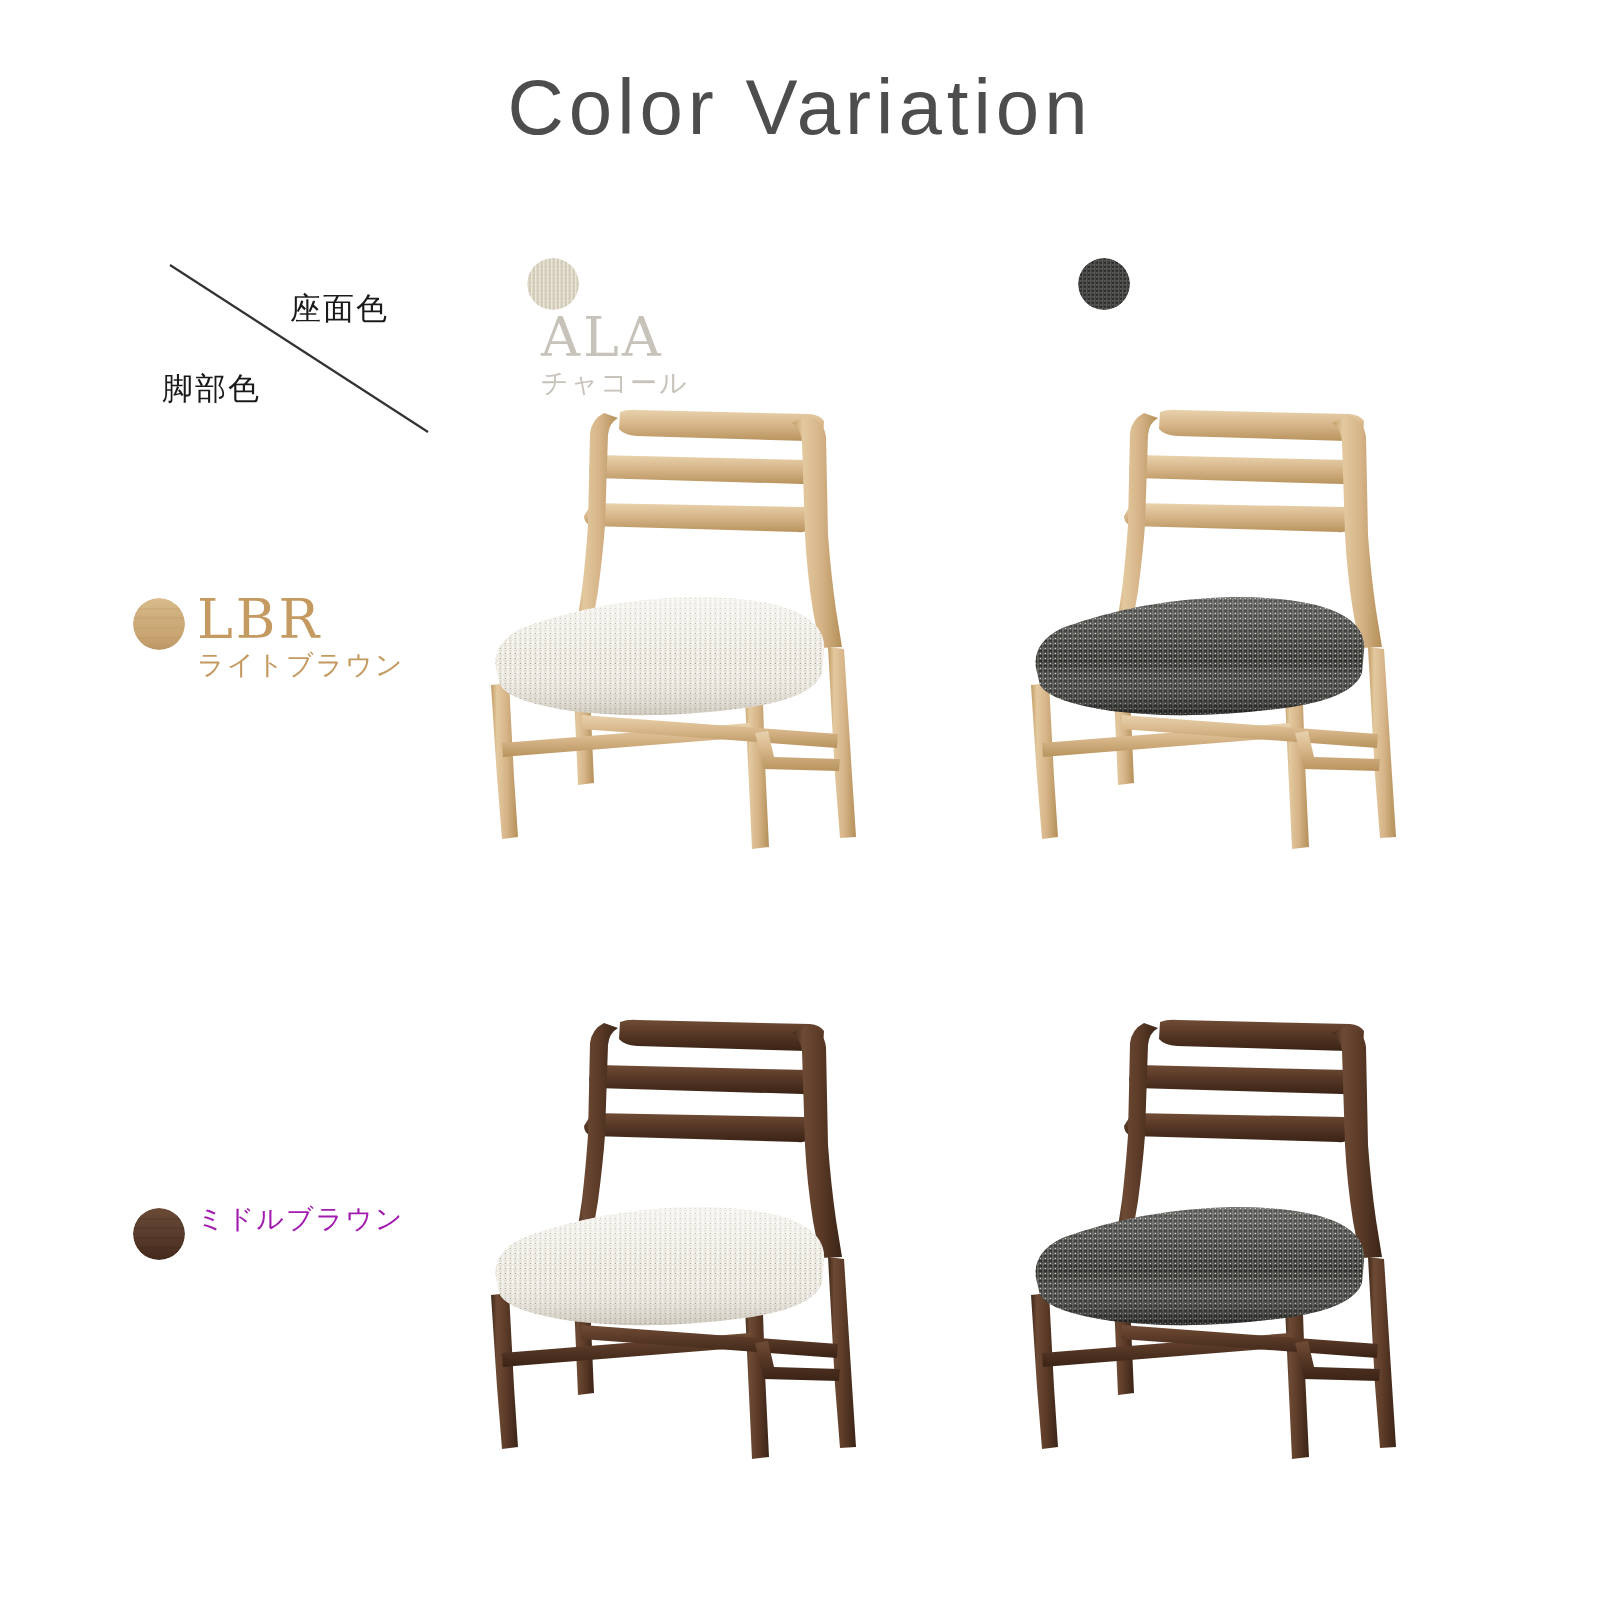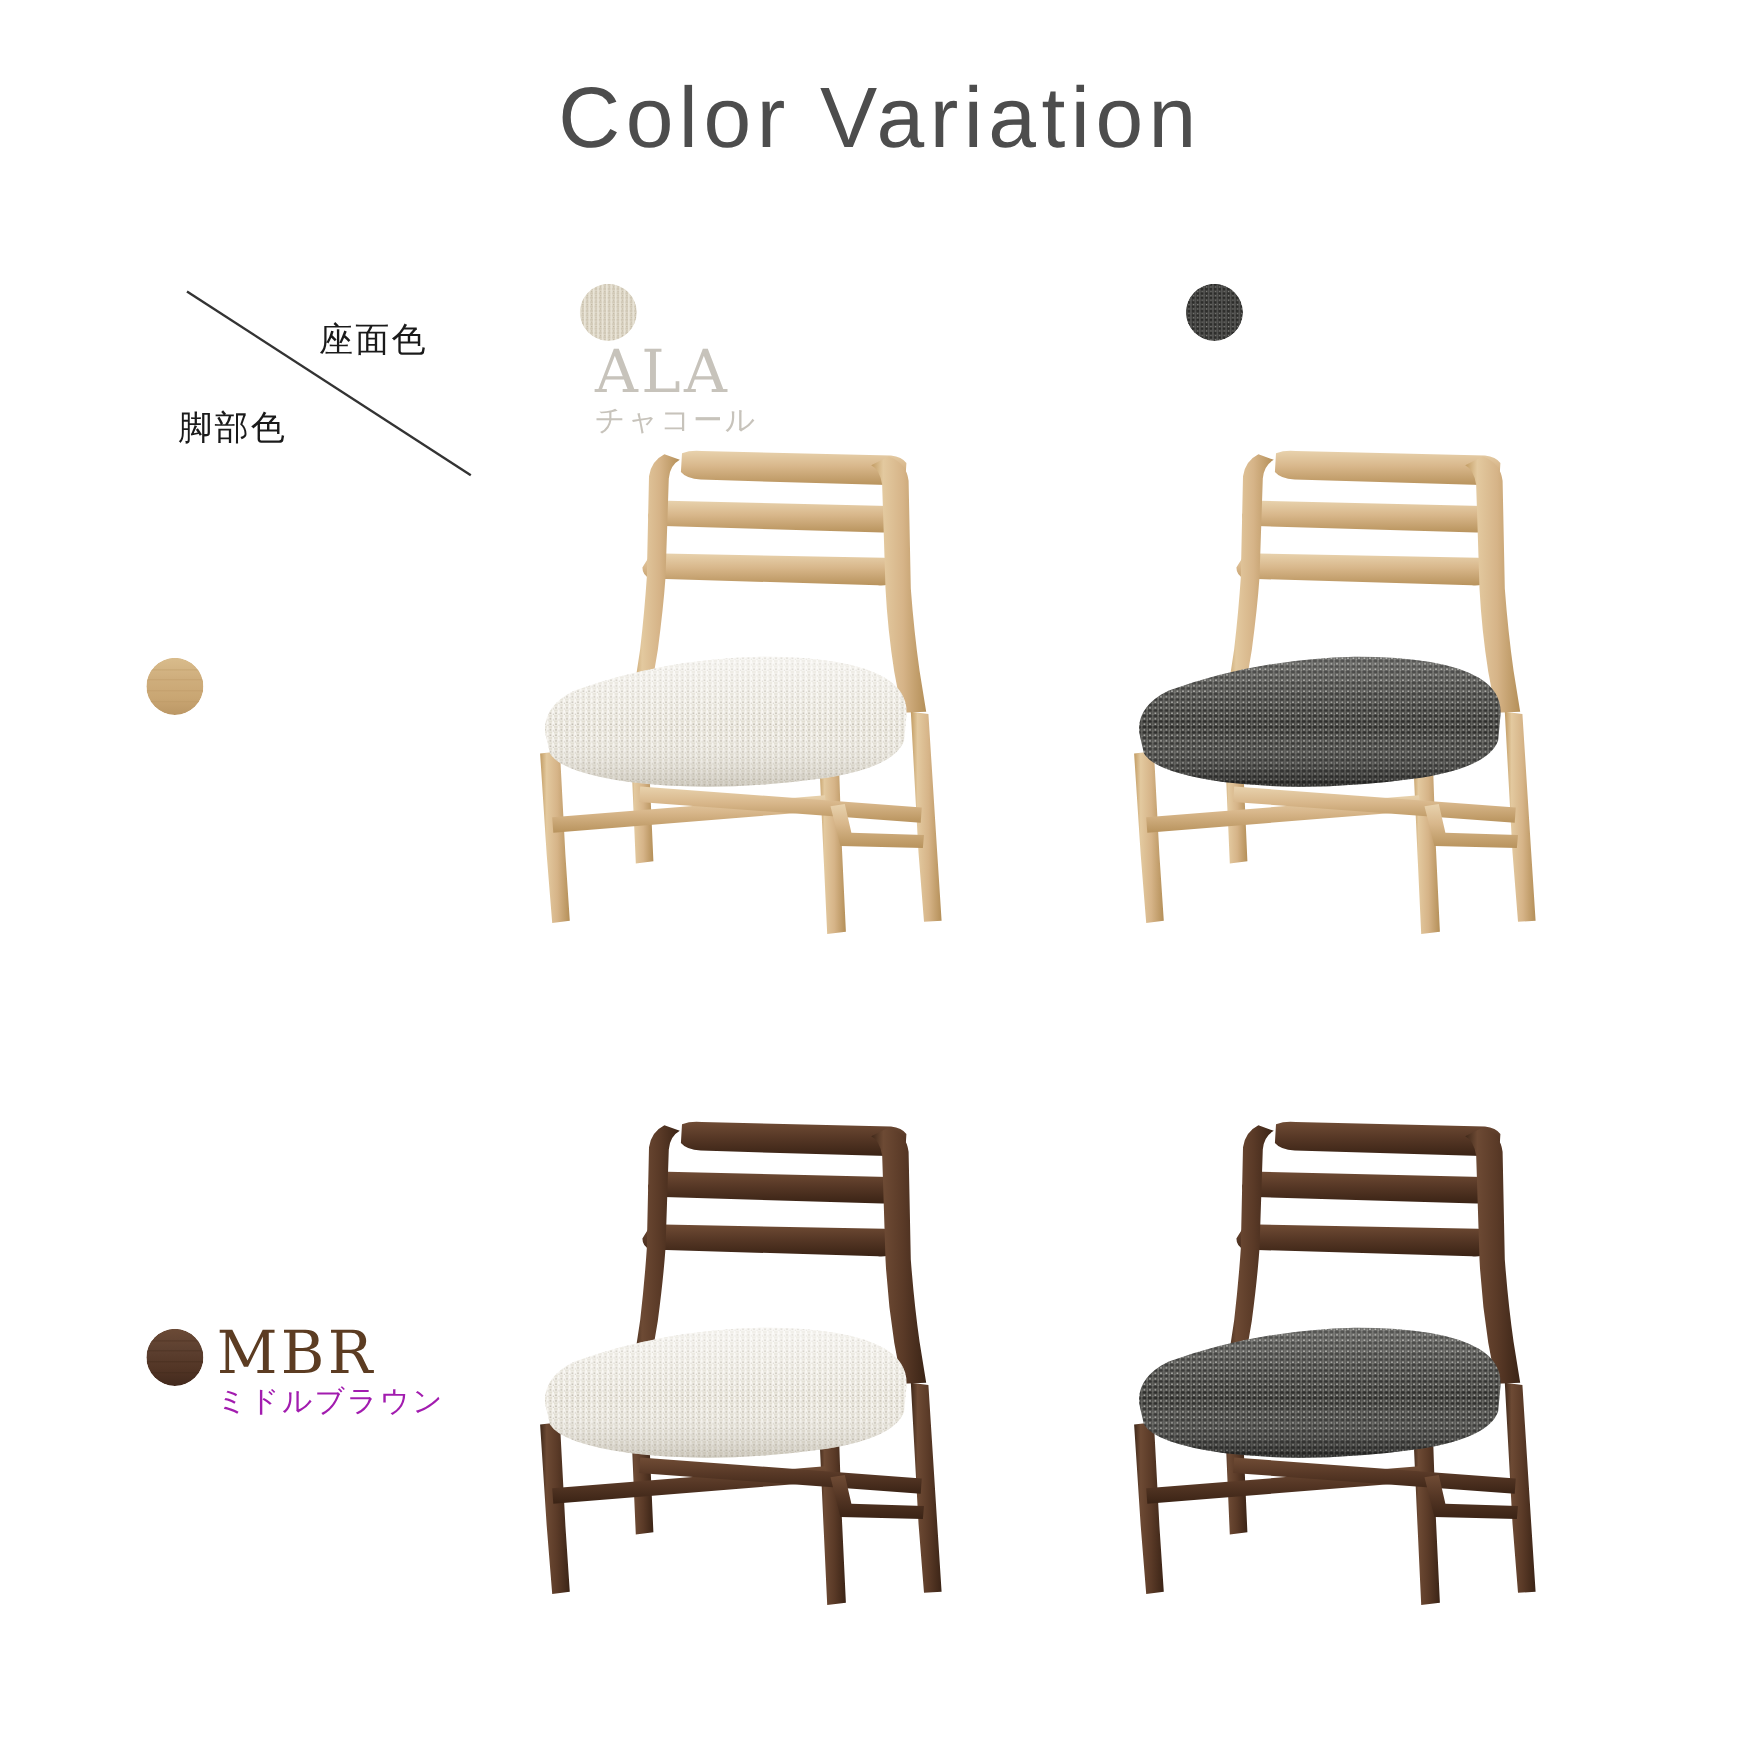--- a/index.html
+++ b/index.html
@@ -131,20 +131,24 @@
       </defs>
       <circle cx="26" cy="26" r="26" fill="url(#grainLBR)"></circle>
       <g stroke="#b89360" stroke-width="0.7" opacity="0.55">
         <line x1="0" y1="11" x2="52" y2="11"></line>
         <line x1="0" y1="20" x2="52" y2="20"></line>
         <line x1="0" y1="30" x2="52" y2="30"></line>
         <line x1="0" y1="40" x2="52" y2="40"></line>
       </g>
     </svg>
   </span>
+  <span class="htext">
+    <span class="hcode" style="color:#c49a61;display:block">LBR</span>
+    <span class="hname" style="color:#c49a61;display:block">ライトブラウン</span>
+  </span>
 </div>
 
 <div class="row-header" style="top:1202px">
   <span class="swatch">
     <svg viewBox="0 0 52 52" width="52" height="52">
       <defs>
         <linearGradient id="grainMBR" x1="0" y1="0" x2="0" y2="1">
           <stop offset="0%" stop-color="#6b4a36"></stop>
           <stop offset="35%" stop-color="#5d4030"></stop>
           <stop offset="70%" stop-color="#523525"></stop>
@@ -154,21 +158,20 @@
       <circle cx="26" cy="26" r="26" fill="url(#grainMBR)"></circle>
       <g stroke="#3d2619" stroke-width="0.7" opacity="0.5">
         <line x1="0" y1="11" x2="52" y2="11"></line>
         <line x1="0" y1="20" x2="52" y2="20"></line>
         <line x1="0" y1="30" x2="52" y2="30"></line>
         <line x1="0" y1="40" x2="52" y2="40"></line>
       </g>
     </svg>
   </span>
   <span class="htext">
-    <span class="hcode" style="color:#5c3c22;display:block">MBR</span>
     <span class="hname" style="color:#a21caf;display:block">ミドルブラウン</span>
   </span>
 </div>
 
 <svg width="0" height="0" style="position:absolute" aria-hidden="true">
   <defs>
 
     <linearGradient id="woodLBRv" x1="0" y1="0" x2="1" y2="0">
       <stop offset="0%" stop-color="#c29c63"></stop>
       <stop offset="22%" stop-color="#e3c99f"></stop>

